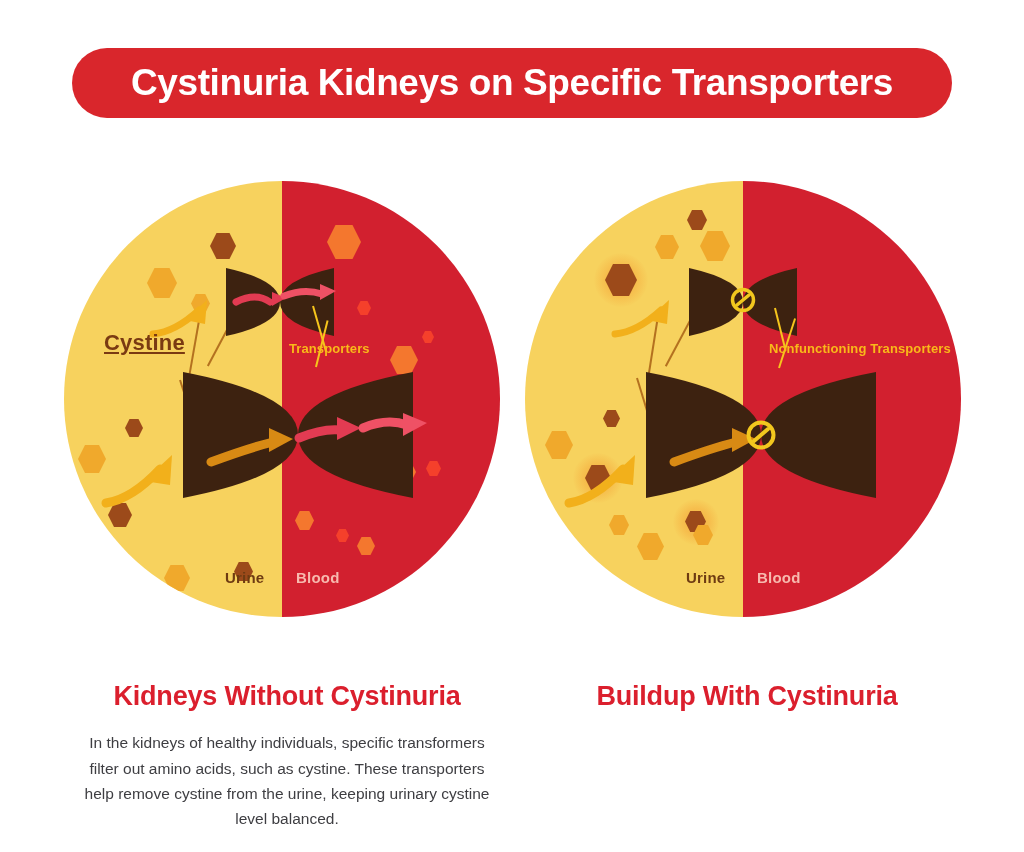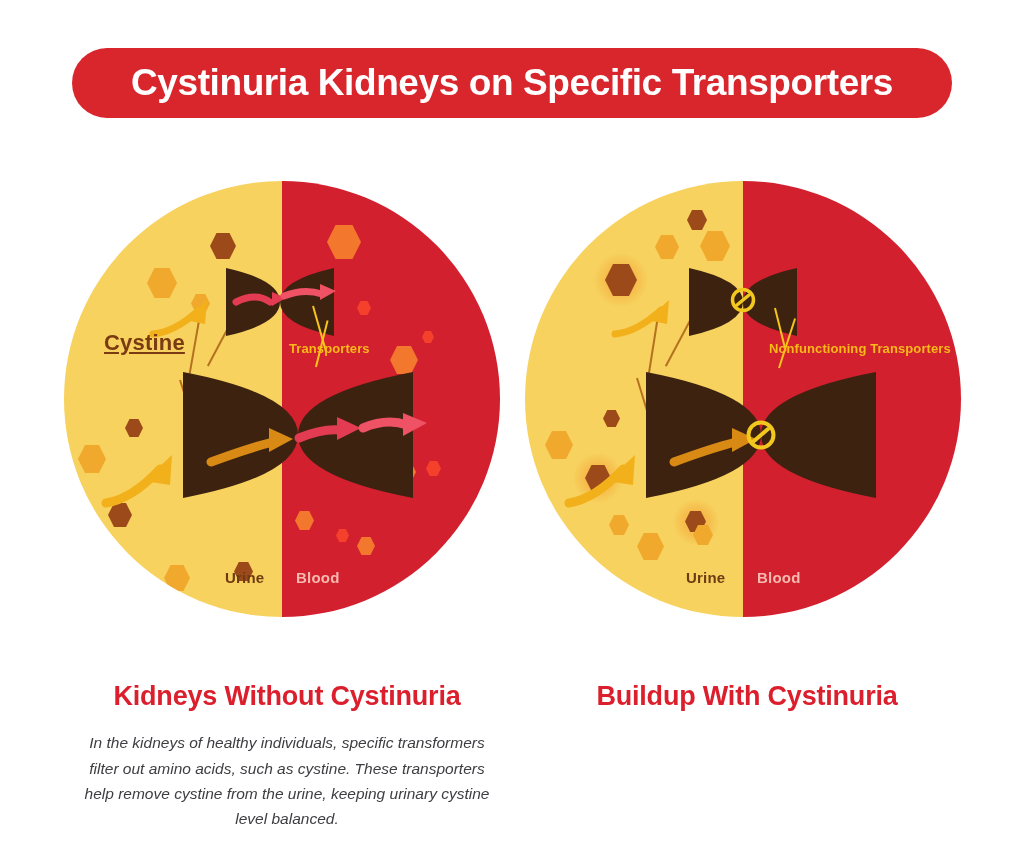--- a/index.html
+++ b/index.html
@@ -134,21 +134,20 @@
     letter-spacing: -0.2px;
     margin: 0 0 18px 0;
     line-height: 1.2;
   }
   .caption-body {
     color: #3E3E42;
     font-size: 15.5px;
     line-height: 1.62;
     margin: 0;
     padding: 0 22px;
-    font-style: italic;
   }
 </style>
 </head>
 <body>
 
 <div class="title-banner">
   <div class="title-text">Cystinuria Kidneys on Specific Transporters</div>
 </div>
 
 <div class="panel left">

